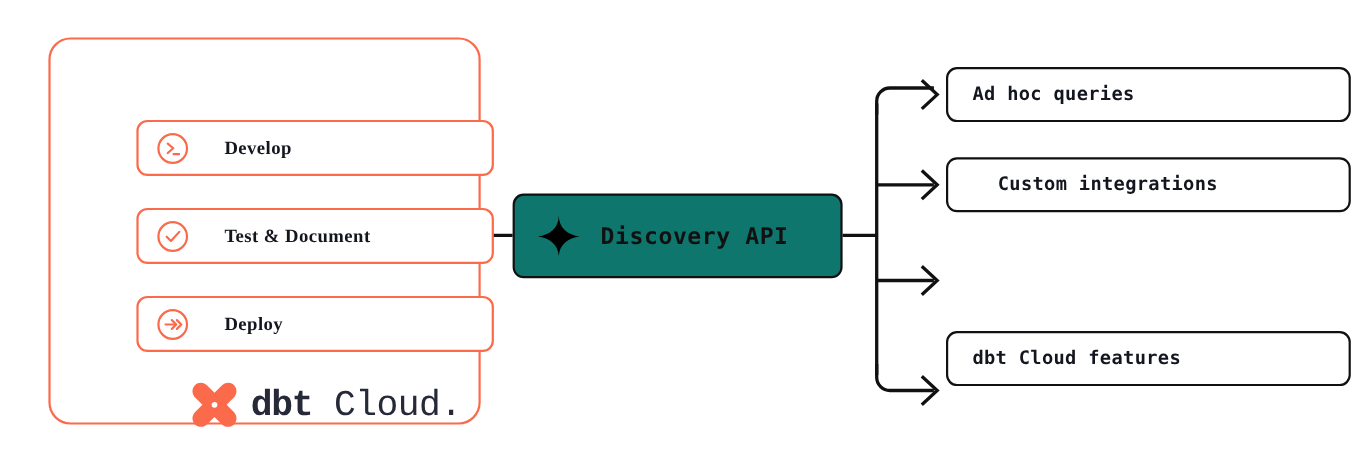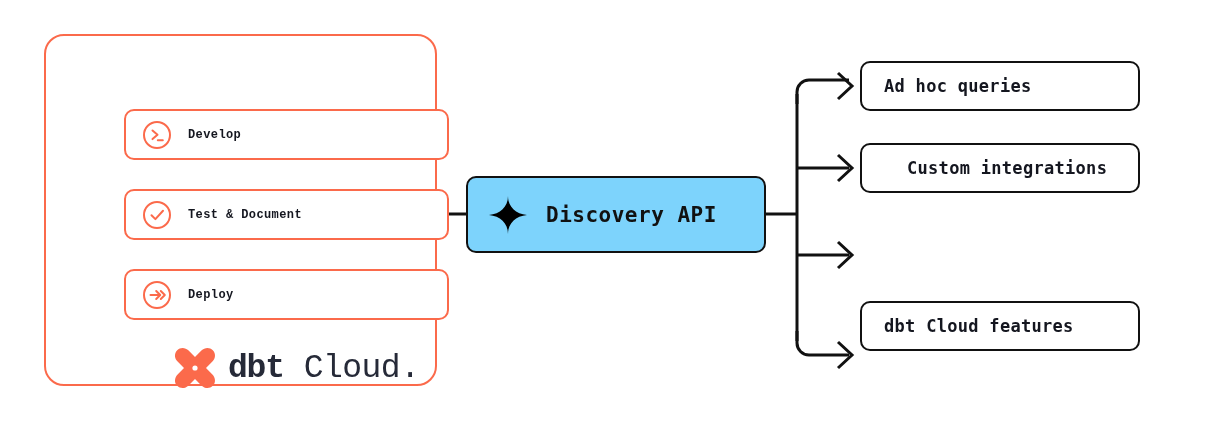--- a/index.html
+++ b/index.html
@@ -48,23 +48,23 @@
   .stage-box.s2 { top: 233px; }
 
   .stage-icon {
     width: 30px;
     height: 30px;
     margin-left: 16px;
     flex: 0 0 auto;
     display: block;
   }
   .stage-label {
-    margin-left: 16px;
-    font-family: Liberation Mono, monospace;
-    font-size: 12px;
+    margin-left: 32px;
+    font-family: Liberation Serif, serif;
+    font-size: 17px;
     font-weight: 700;
     color: #14161f;
     letter-spacing: 0.4px;
     white-space: nowrap;
   }
 
   
   .dbt-logo {
     position: absolute;
     left: 126px;
@@ -87,21 +87,21 @@
   .dbt-wordmark .w-reg  { font-weight: 400; letter-spacing: -0.5px; }
   .dbt-wordmark .w-dot  { font-weight: 400; }
 
   
   .center-node {
     position: absolute;
     left: 466px;
     top: 176px;
     width: 300px;
     height: 77px;
-    background: #7dd3fc;
+    background: #0f766e;
     border: 2px solid #111111;
     border-radius: 10px;
     box-sizing: border-box;
     display: flex;
     align-items: center;
   }
   .center-icon { width: 40px; height: 40px; margin-left: 20px; flex:0 0 auto; display:block; }
   .center-label {
     margin-left: 18px;
     font-family: "DejaVu Sans Mono", monospace;
@@ -109,21 +109,21 @@
     font-weight: 700;
     color: #111111;
     letter-spacing: 0.5px;
     white-space: nowrap;
   }
 
   
   .target-box {
     position: absolute;
     left: 860px;
-    width: 280px;
+    width: 368px;
     height: 50px;
     border: 2px solid #111111;
     border-radius: 10px;
     box-sizing: border-box;
     background: #ffffff;
     display: flex;
     align-items: center;
   }
   .target-box.t0 { top: 61px; }
   .target-box.t1 { top: 143px; padding-left: 23px; }

